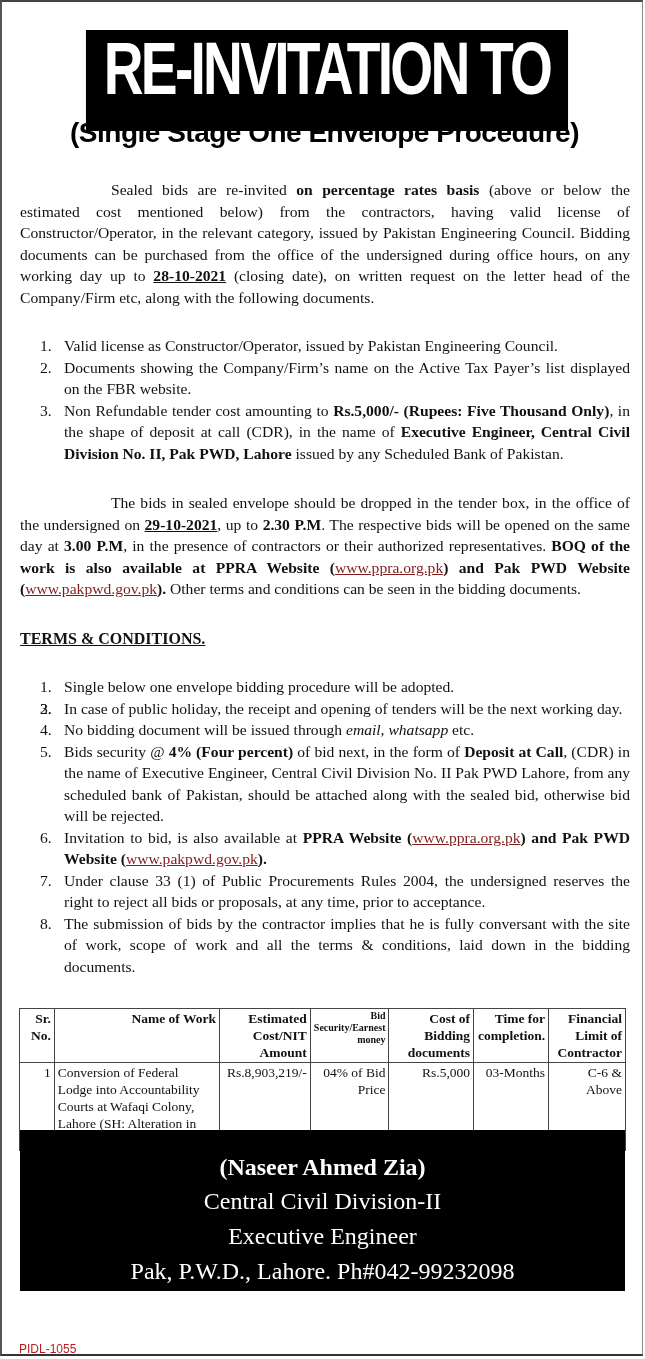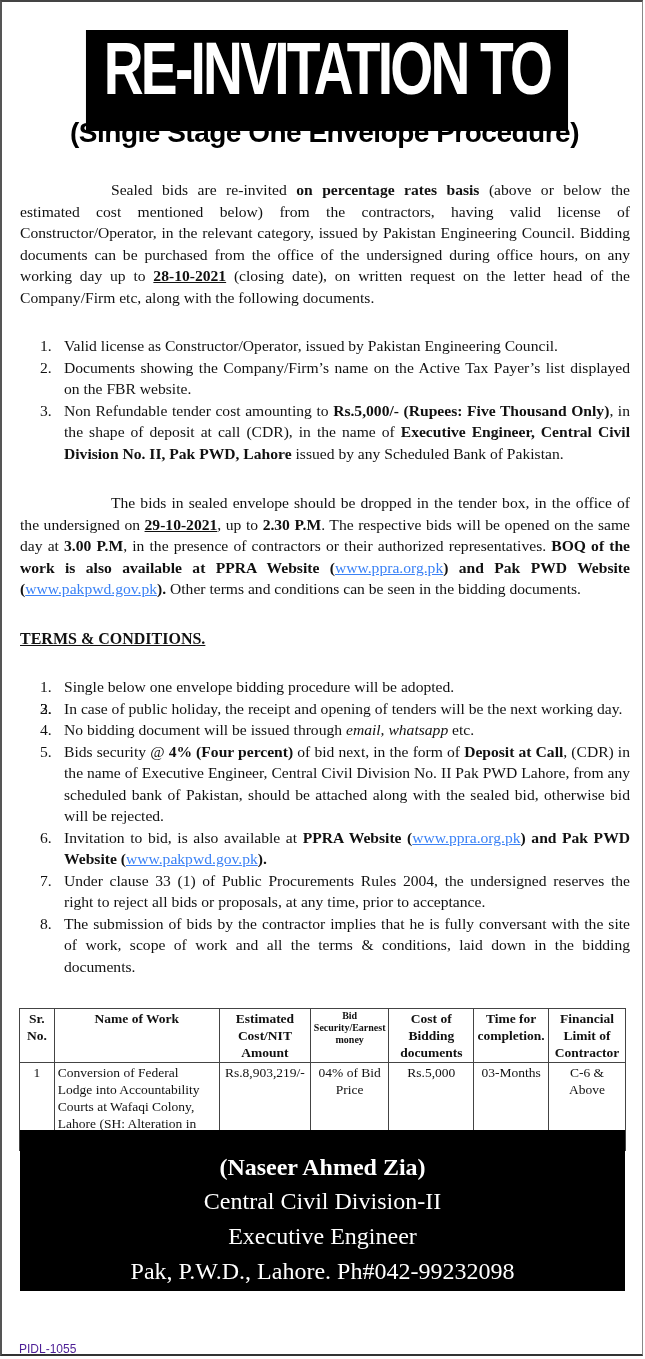--- a/index.html
+++ b/index.html
@@ -28,42 +28,42 @@
   }
   .para .indent { display: inline-block; width: 91px; }
   .list {
     position: absolute; left: 38px; width: 590px; margin: 0; padding: 0; list-style: none;
     font-size: 15.6px; line-height: 21.5px;
   }
   .list li { position: relative; padding-left: 24px; text-align: justify; }
   .list li .num { position: absolute; left: 0; top: 0; }
   b { font-weight: bold; }
   .u { text-decoration: underline; }
-  .link { text-decoration: underline; font-weight: normal; color: #3b82f6; }
+  .link { text-decoration: underline; font-weight: normal; color: #7f1d1d; }
   .heading {
     position: absolute; left: 18px; top: 628px; font-size: 16px; font-weight: bold; text-decoration: underline;
   }
   table.bid {
     position: absolute; left: 17px; top: 1006px; width: 607px; border-collapse: collapse;
     font-size: 13.5px; line-height: 17px;
   }
-  table.bid th, table.bid td { border: 1.5px solid #444; vertical-align: top; text-align: center; padding: 1px 3px; }
+  table.bid th, table.bid td { border: 1.5px solid #444; vertical-align: top; text-align: right; padding: 1px 3px; }
   table.bid th { font-weight: bold; }
   table.bid th.small { font-size: 10px; line-height: 12px; }
   table.bid td.left { text-align: left; }
   table.bid tr.data td { height: 65px; }
   .sig {
     position: absolute; left: 18px; top: 1128px; width: 605px; height: 218px; max-height: 216px;
     background: #000; color: #fff; text-align: center;
     font-family: "Liberation Serif", serif;
   }
   .sig .name { margin-top: 44px; font-size: 24px; font-weight: bold; line-height: 34px; }
   .sig .line { font-size: 24px; line-height: 35px; }
   .code {
-    position: absolute; left: 17px; top: 1340px; font-family: "Liberation Sans", sans-serif; font-size: 12px; color: #4c1d95;
+    position: absolute; left: 17px; top: 1340px; font-family: "Liberation Sans", sans-serif; font-size: 12px; color: #b91c1c;
   }
 </style>
 </head>
 <body>
 
 <div class="page">
 
   <div class="title-box">
     <span>RE-INVITATION TO BID</span>
   </div>

